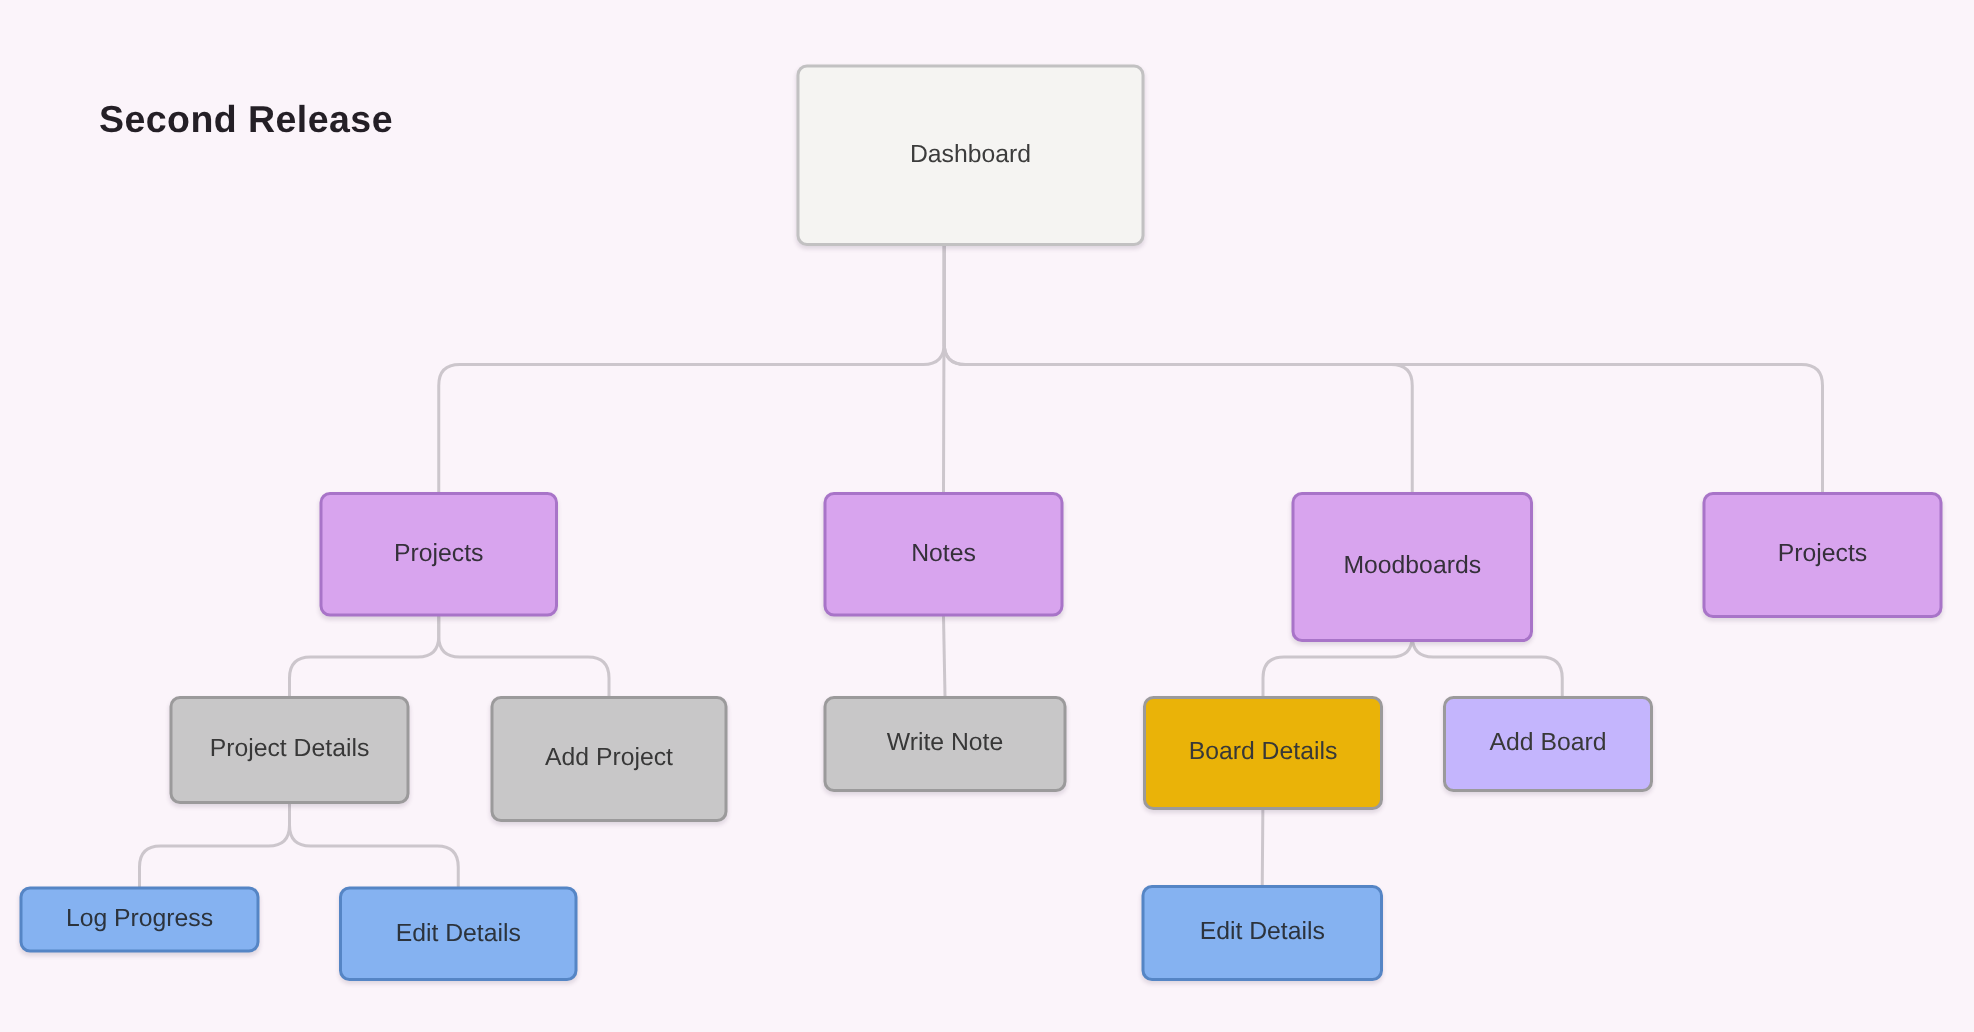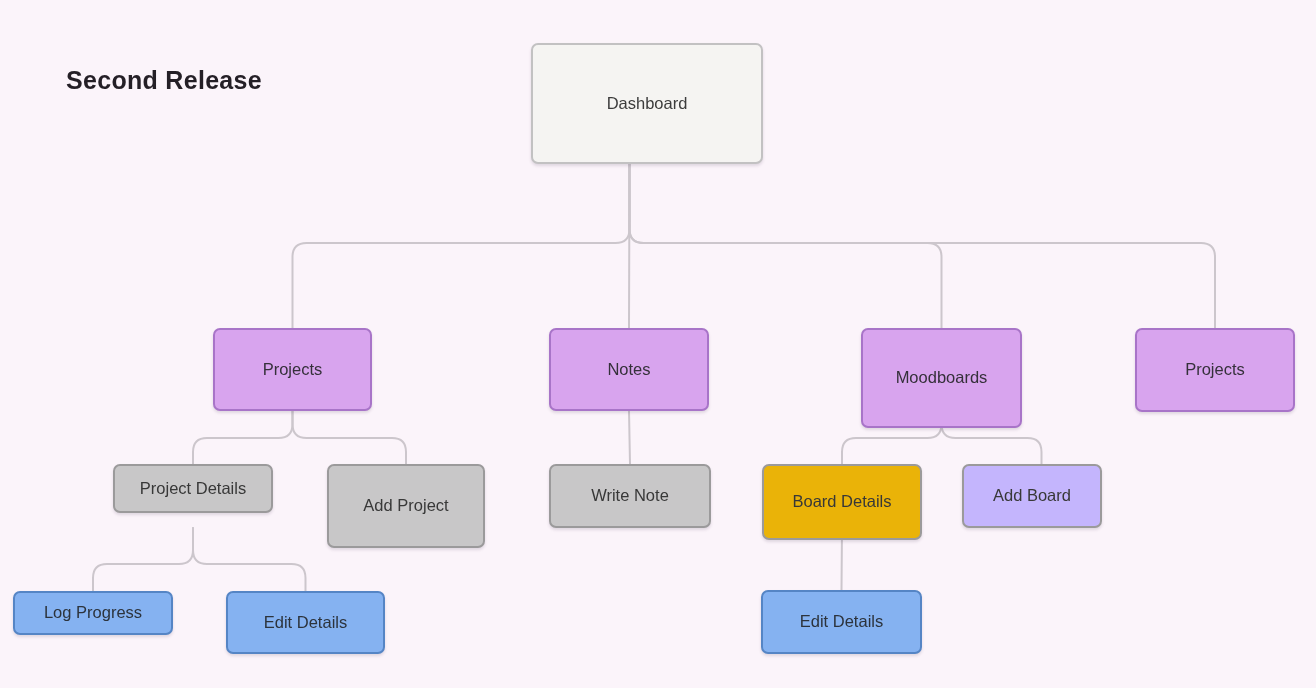--- a/index.html
+++ b/index.html
@@ -69,21 +69,21 @@
       <path d="M 193 528 L 193 550 Q 193 564 207 564 L 291.5 564 Q 305.5 564 305.5 578 L 305.5 591"></path>
       <path d="M 842 528 L 841.5 590"></path>
     </svg>
   <h1 class="diagram-title">Second Release</h1>
   <div id="nodes">
       <div class="node" style="left: 531px; top: 43px; width: 232px; height: 121px; background: rgb(245, 244, 242); border-color: rgb(194, 193, 194); color: rgb(60, 60, 60);">Dashboard</div>
       <div class="node" style="left: 213px; top: 328px; width: 159px; height: 83px; background: rgb(216, 164, 238); border-color: rgb(168, 116, 200); color: rgb(53, 48, 58);">Projects</div>
       <div class="node" style="left: 549px; top: 328px; width: 160px; height: 83px; background: rgb(216, 164, 238); border-color: rgb(168, 116, 200); color: rgb(53, 48, 58);">Notes</div>
       <div class="node" style="left: 861px; top: 328px; width: 161px; height: 100px; background: rgb(216, 164, 238); border-color: rgb(168, 116, 200); color: rgb(53, 48, 58);">Moodboards</div>
       <div class="node" style="left: 1135px; top: 328px; width: 160px; height: 84px; background: rgb(216, 164, 238); border-color: rgb(168, 116, 200); color: rgb(53, 48, 58);">Projects</div>
-      <div class="node" style="left: 113px; top: 464px; width: 160px; height: 49px; background: rgb(200, 199, 200); border-color: rgb(155, 154, 155); color: rgb(56, 56, 56);">Project Details</div>
+      <div class="node" style="left: 113px; top: 464px; width: 160px; height: 72px; background: rgb(200, 199, 200); border-color: rgb(155, 154, 155); color: rgb(56, 56, 56);">Project Details</div>
       <div class="node" style="left: 327px; top: 464px; width: 158px; height: 84px; background: rgb(200, 199, 200); border-color: rgb(155, 154, 155); color: rgb(56, 56, 56);">Add Project</div>
       <div class="node" style="left: 549px; top: 464px; width: 162px; height: 64px; background: rgb(200, 199, 200); border-color: rgb(155, 154, 155); color: rgb(56, 56, 56);">Write Note</div>
       <div class="node" style="left: 762px; top: 464px; width: 160px; height: 76px; background: #eab308; border-color: rgb(155, 154, 155); color: rgb(56, 56, 56);">Board Details</div>
       <div class="node" style="left: 962px; top: 464px; width: 140px; height: 64px; background: #c4b5fd; border-color: rgb(155, 154, 155); color: rgb(56, 56, 56);">Add Board</div>
       <div class="node" style="left: 13px; top: 591px; width: 160px; height: 44px; background: rgb(133, 178, 241); border-color: rgb(85, 133, 197); color: rgb(44, 51, 60);">Log Progress</div>
       <div class="node" style="left: 226px; top: 591px; width: 159px; height: 63px; background: rgb(133, 178, 241); border-color: rgb(85, 133, 197); color: rgb(44, 51, 60);">Edit Details</div>
       <div class="node" style="left: 761px; top: 590px; width: 161px; height: 64px; background: rgb(133, 178, 241); border-color: rgb(85, 133, 197); color: rgb(44, 51, 60);">Edit Details</div>
     </div>
 </div>
 

